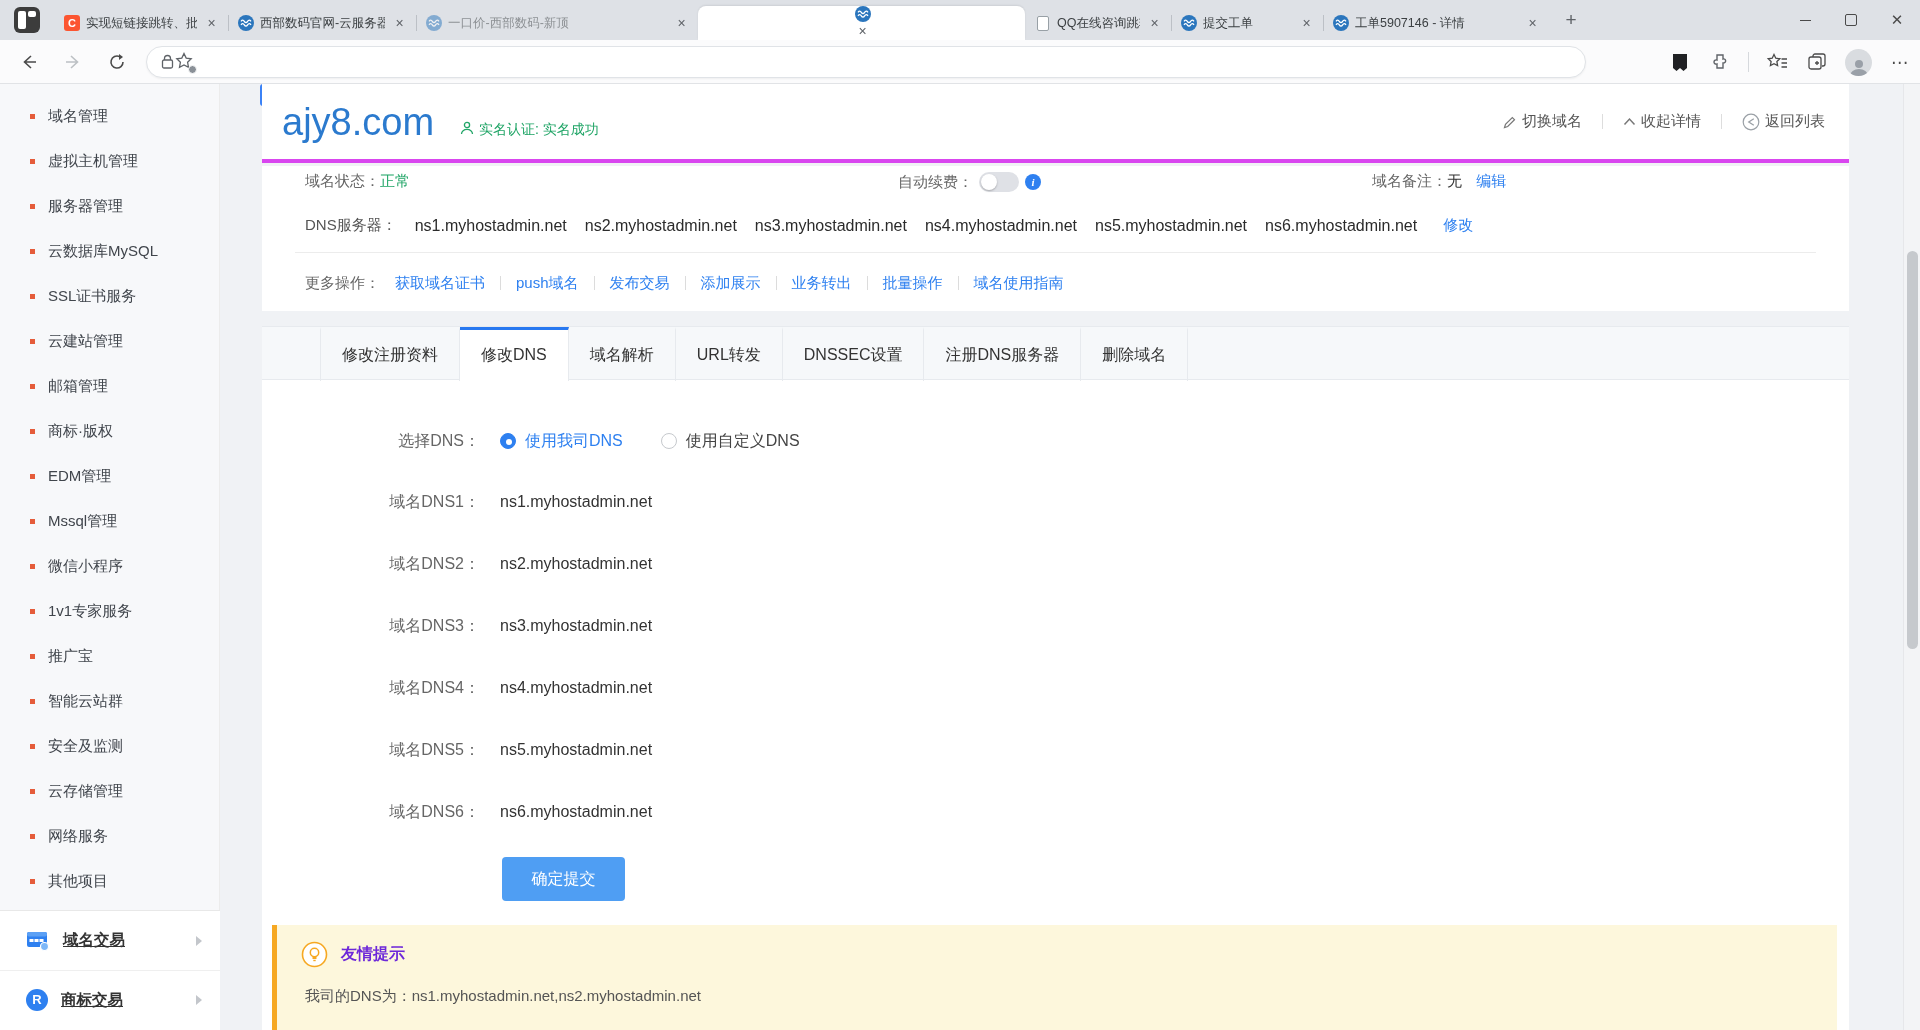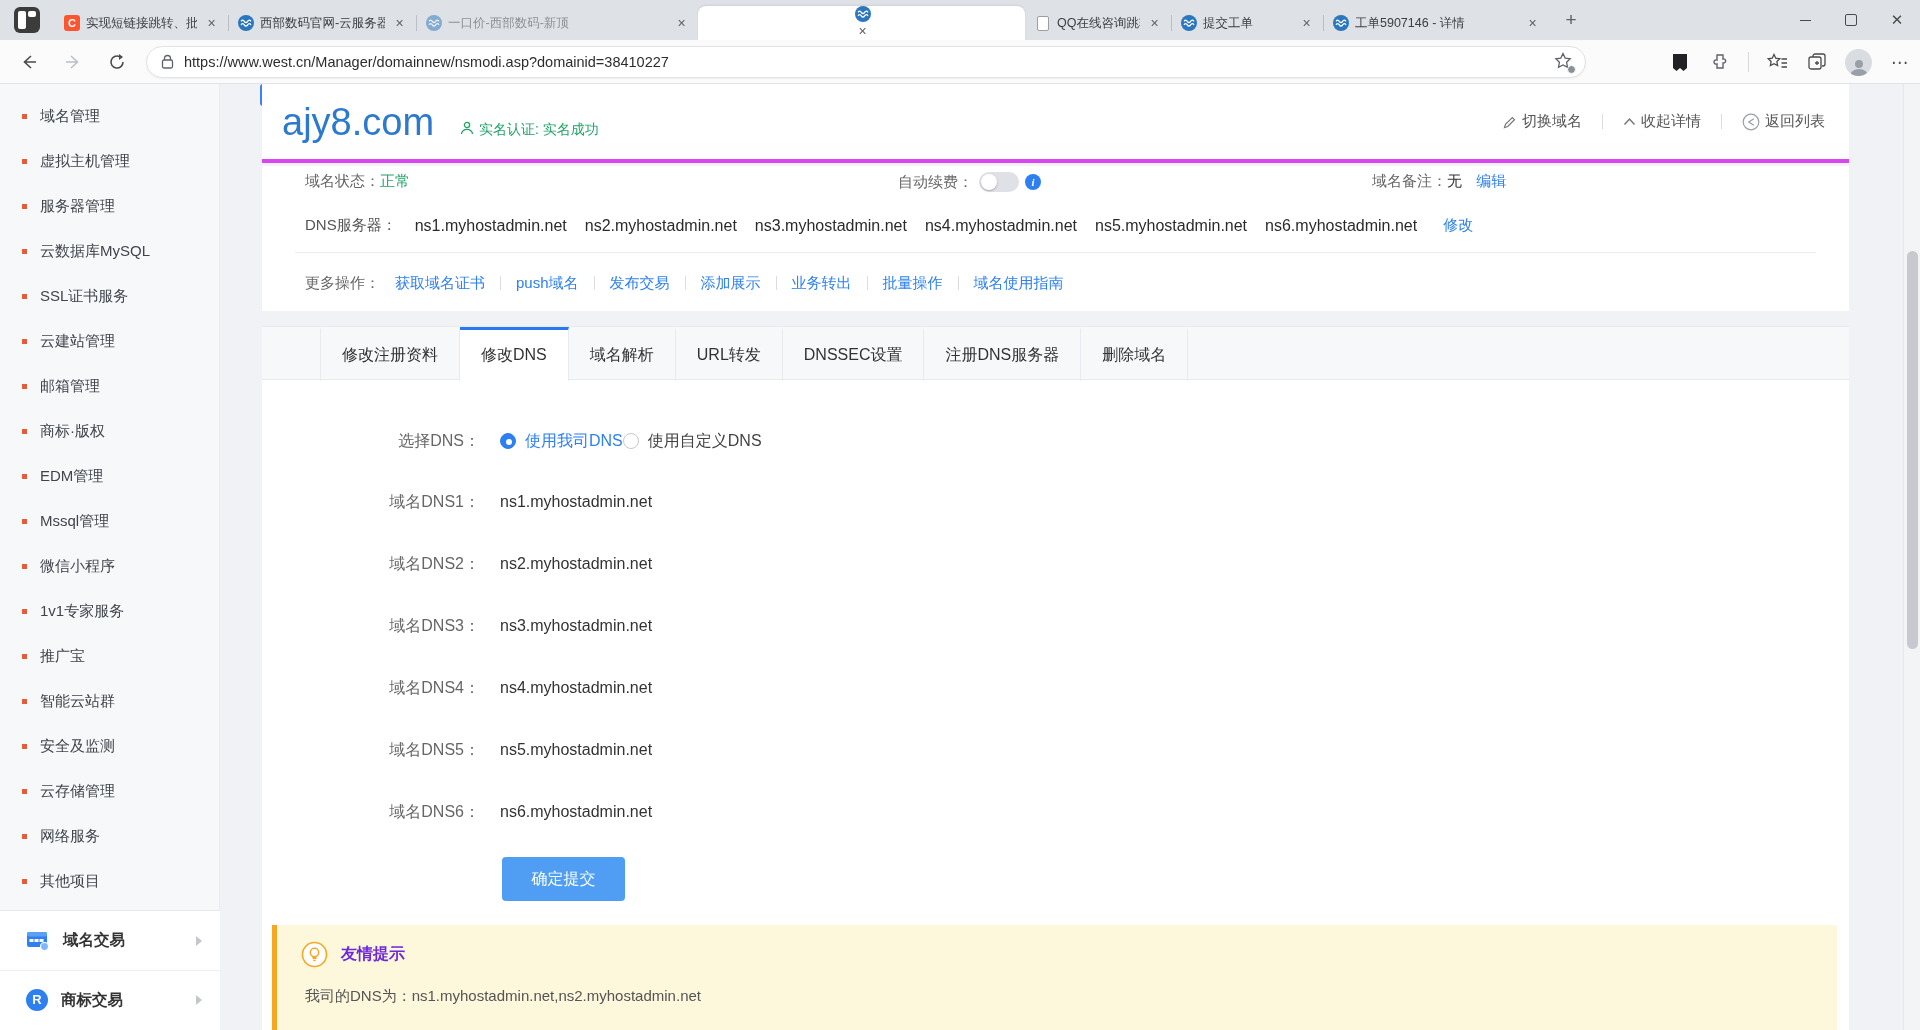--- a/index.html
+++ b/index.html
@@ -35,26 +35,26 @@
   .pill-star .badge { position:absolute; right:-1px; bottom:-1px; width:9px; height:9px; border-radius:50%; background:#8a9097; border:1.5px solid #fff; }
   .tb-icons { position:absolute; right:8px; top:0; height:44px; display:flex; align-items:center; gap:16px; }
   .tb-ic { width:24px; height:24px; display:flex; align-items:center; justify-content:center; }
   .tb-sep { width:1px; height:20px; background:#d6d9dd; }
   .avatar { width:27px; height:27px; border-radius:50%; background:#d9dce0; display:flex; align-items:flex-end; justify-content:center; overflow:hidden; }
   .menu-dots { font-size:17px; color:#4a4a4a; letter-spacing:1px; }
 
   
   .page { position:relative; height:946px; background:#f0f2f5; }
   .sidebar { position:absolute; left:0; top:0; width:220px; height:946px; background:#f7f8fa; border-right:1px solid #ececec; }
-  .sb-item { height:45px; display:flex; align-items:center; padding-left:22px; font-size:15px; color:#40454c; cursor:pointer; }
+  .sb-item { height:45px; display:flex; align-items:center; padding-left:30px; font-size:15px; color:#40454c; cursor:pointer; }
   .sb-bullet { width:5px; height:5px; background:#e55c3a; margin-right:13px; flex:none; }
   .sb-bottom { position:absolute; left:0; top:826px; width:220px; height:120px; background:#fff; border-top:1px solid #e8e8e8; }
   .sb-sec { height:59px; display:flex; align-items:center; padding:0 18px 0 26px; position:relative; }
   .sb-sec + .sb-sec { border-top:1px solid #efefef; }
-  .sb-sec-label { font-size:15.5px; color:#333; font-weight:bold; margin-left:13px; flex:1; }
+  .sb-sec-label { font-size:15.5px; color:#333; font-weight:bold; margin-left:13px; flex:1;text-decoration:underline; }
   .chev-right { width:0; height:0; border-left:6px solid #c3c6cb; border-top:5px solid transparent; border-bottom:5px solid transparent; }
   .r-badge { width:22px; height:22px; border-radius:50%; background:#2e80f0; color:#fff; font-size:13px; font-weight:bold; text-align:center; line-height:22px; }
   .sb-scrollthumb { position:absolute; left:260px; top:0; width:6px; height:22px; background:#3b82f6; border-radius:3px; }
 
   .main { position:absolute; left:220px; top:0; right:0; bottom:0; }
   .panel { position:absolute; background:#fff; }
   .hdr-panel { left:42px; top:0; width:1587px; height:79px; border-bottom:4px solid #d946ef; display:flex; align-items:baseline; padding:0 24px 0 20px; }
   .domain-title { font-size:38px; color:#2b7ace; font-weight:500; line-height:76px; }
   .verify { margin-left:26px; font-size:14px; color:#21a567; display:inline-flex; align-items:flex-start; gap:5px; }
   .hdr-actions { margin-left:auto; display:flex; align-items:center; gap:20px; font-size:15px; color:#555; align-self:center; }
@@ -81,21 +81,21 @@
   .vsep { width:1px; height:14px; background:#dcdcdc; }
 
   .tabform-panel { left:42px; top:242px; width:1587px; height:704px; }
   .ptabbar { height:54px; background:#f6f8fa; border:1px solid #e7eaee; border-left:none; border-right:none; display:flex; padding-left:58px; }
   .ptab { height:54px; padding:0 21px; display:flex; align-items:center; font-size:16px; color:#333; border-right:1px solid #e7eaee; border-top:3px solid transparent; cursor:pointer; }
   .ptab:first-child { border-left:1px solid #e7eaee; }
   .ptab.active { background:#fff; border-top:3px solid #2878f0; margin-bottom:-1px; }
   .f-label { position:absolute; left:0; width:218px; text-align:right; font-size:16px; color:#666; }
   .f-row { position:absolute; left:0; right:0; height:24px; line-height:24px; }
   .f-value { position:absolute; left:238px; font-size:16px; color:#333; }
-  .radio-group { position:absolute; left:238px; display:flex; align-items:center; }
+  .radio-group { position:absolute; left:238px; display:flex; align-items:center; gap:38px; }
   .radio-opt { display:flex; align-items:center; gap:9px; font-size:16px; color:#444; cursor:pointer; }
   .radio { width:16px; height:16px; border-radius:50%; background:#fff; border:1px solid #c6c9cd; position:relative; flex:none; }
   .radio.on { background:#2e80f0; border-color:#2e80f0; }
   .radio.on::after { content:""; position:absolute; left:5px; top:5px; width:6px; height:6px; border-radius:50%; background:#fff; }
   .submit-btn { position:absolute; left:240px; top:531px; width:123px; height:44px; background:#4f9ef3; border:none; border-radius:4px; color:#fff; font-size:16px; font-family:inherit; cursor:pointer; }
   .notice { position:absolute; left:10px; top:599px; width:1565px; height:105px; background:#fdf7dc; border-left:5px solid #f6a822; }
   .notice-head { position:absolute; left:24px; top:16px; display:flex; align-items:center; gap:13px; }
   .notice-title { font-size:16px; font-weight:bold; color:#6d28d9; }
   .notice-text { position:absolute; left:28px; top:62px; font-size:15px; color:#555; }
 
@@ -201,21 +201,20 @@
         <path d="M11 1 L15 4 L11 7" fill="#4a4a4a"></path>
       </svg>
   </div>
   <div class="urlpill">
     <span>
       <svg width="13" height="15" viewBox="0 0 13 15">
           <rect x="1.5" y="6" width="10" height="8" rx="1.5" stroke="#5f6368" fill="none" stroke-width="1.3"></rect>
           <path d="M3.5 6 V4.5 a3 3 0 0 1 6 0 V6" stroke="#5f6368" fill="none" stroke-width="1.3"></path>
         </svg>
     </span>
-    <span class="url-text">https://www.west.cn/Manager/domainnew/nsmodi.asp?domainid=38410227</span>
     <span class="pill-star">
       <svg width="20" height="20" viewBox="0 0 20 20">
           <path d="M10 2.5 l2.2 4.6 5 .7 -3.6 3.5 .9 5 -4.5-2.4 -4.5 2.4 .9-5 -3.6-3.5 5-.7 z" stroke="#5f6368" stroke-width="1.3" fill="none"></path>
         </svg>
       <span class="badge"></span>
     </span>
   </div>
   <div class="tb-icons">
     <div class="tb-ic">
       <svg width="20" height="20" viewBox="0 0 20 20">

